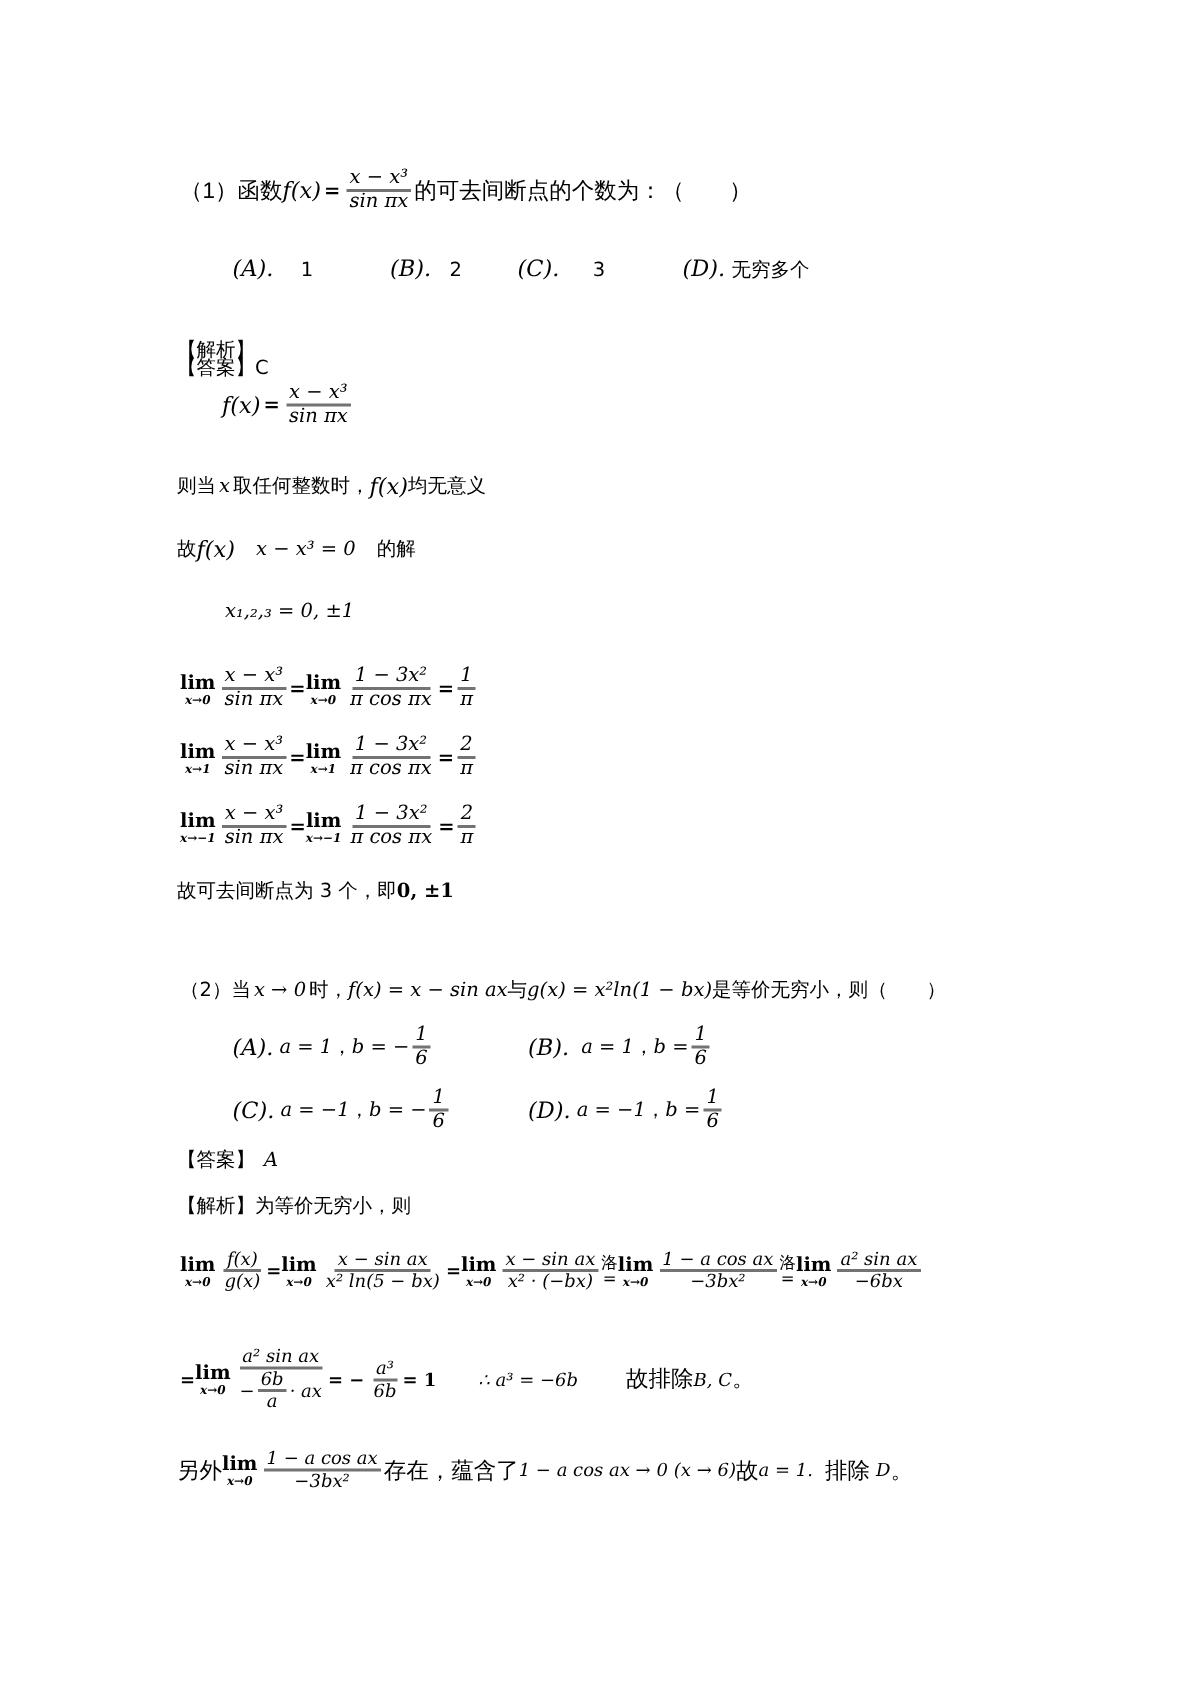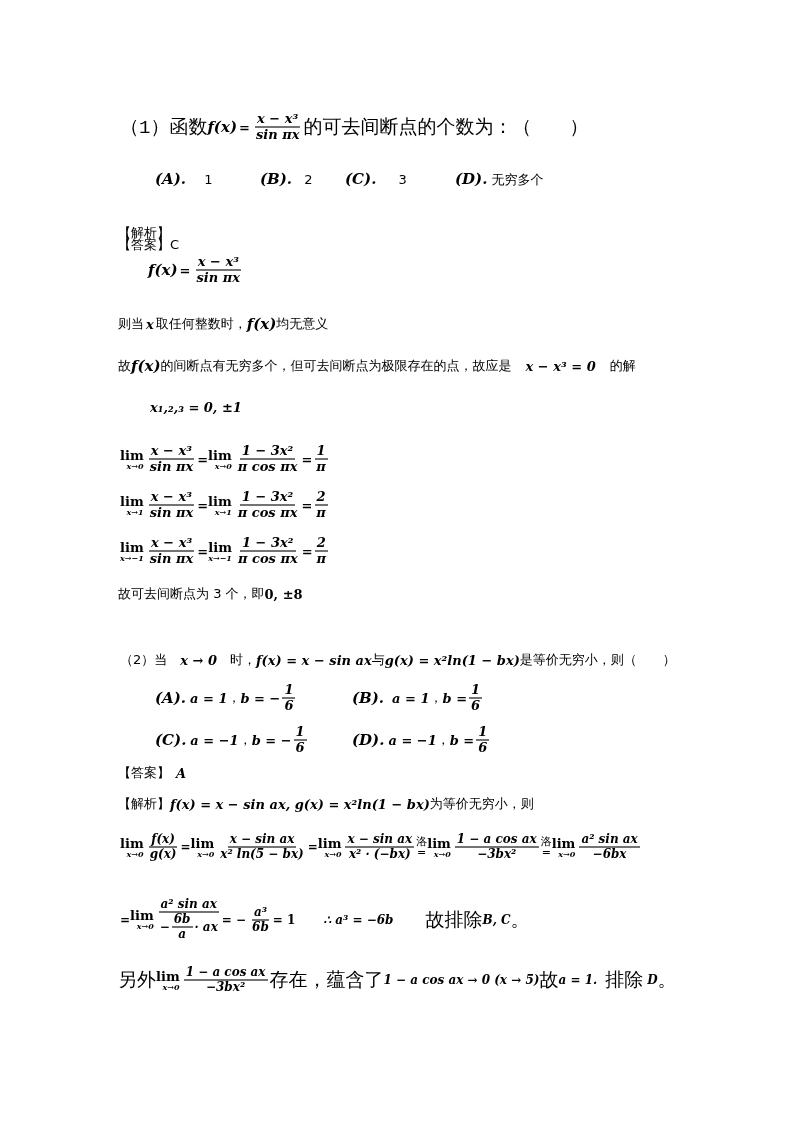--- a/index.html
+++ b/index.html
@@ -1,25 +1,25 @@
 <!DOCTYPE html>
 <html><head>
 <meta charset="utf-8">
 <style>
   html, body { margin:0; padding:0; background:#ffffff; }
   body { width:794px; height:1123px; position:relative; overflow:hidden;
          font-family:"DejaVu Sans", sans-serif; font-size:13px; color:#000; }
   .abs { position:absolute; white-space:nowrap; }
-  .m { font-family:"DejaVu Serif", serif; font-weight:bold; font-style:italic; }
+  .m { font-family:"DejaVu Serif", serif; font-weight:normal; font-style:italic; }
   .mr { font-family:"DejaVu Serif", serif; font-weight:bold; }
-  .cn { font-family:Liberation Mono, monospace; font-size:19px; }
+  .cn { font-family:Liberation Sans, sans-serif; font-size:15px; }
   .frac { display:inline-flex; flex-direction:column; align-items:center; vertical-align:middle; margin:0 2px; line-height:1.1; }
   .frac .num { padding:0 2px; border-bottom:2px solid #737373; }
   .frac .den { padding:0 2px; }
-  .lim { display:inline-flex; flex-direction:column; align-items:flex-end; vertical-align:middle; line-height:1; margin-right:2px; }
+  .lim { display:inline-flex; flex-direction:column; align-items:center; vertical-align:middle; line-height:1; margin-right:2px; }
   .lim .l { font-family:"DejaVu Serif", serif; font-weight:bold; font-size:13px; }
   .lim .sub { font-family:"DejaVu Serif", serif; font-weight:bold; font-style:italic; font-size:8px; }
   .row { display:flex; align-items:center; }
   .lopital { display:inline-flex; flex-direction:column; align-items:center; vertical-align:middle; line-height:1; font-size:11px; }
 </style>
 </head>
 <body>
 
 <div class="abs row" style="left:120px; top:112px;">
   <span class="cn">（1）函数</span>
@@ -69,21 +69,20 @@
   <span>则当</span>
   <span class="m" style="margin:0 2px;">x</span>
   <span>取任何整数时，</span>
   <span class="m" style="font-size:15px;">f(x)</span>
   <span>均无意义</span>
 </div>
 
 <div class="abs row" style="left:118px; top:357px;">
   <span>故</span>
   <span class="m" style="font-size:15px;">f(x)</span>
-  <span>的间断点有无穷多个，但可去间断点为极限存在的点，故应是</span>
   <span class="m" style="margin:0 14px;">x − x³ = 0</span>
   <span>的解</span>
 </div>
 
 <div class="abs m" style="left:150px; top:400px;">x₁,₂,₃ = 0, ±1</div>
 
 <div class="abs" style="left:120px; top:436px;">
   <div class="row" style="height:46px;">
     <span class="lim">
         <span class="l">lim</span>
@@ -153,26 +152,26 @@
     <span class="mr">=</span>
     <span class="frac m">
         <span class="num">2</span>
         <span class="den">π</span>
       </span>
   </div>
 </div>
 
 <div class="abs row" style="left:118px; top:585px;">
   <span>故可去间断点为 3 个，即</span>
-  <span class="mr">0, ±8</span>
+  <span class="mr">0, ±1</span>
 </div>
 
 <div class="abs row" style="left:120px; top:651px;">
   <span>（2）当</span>
-  <span class="m" style="margin:0 13px;">x → 0</span>
+  <span class="m" style="margin:0 2px;">x → 0</span>
   <span>时，</span>
   <span class="m">f(x) = x − sin ax</span>
   <span>与</span>
   <span class="m">g(x) = x²ln(1 − bx)</span>
   <span>是等价无穷小，则（　　）</span>
 </div>
 
 <div class="abs" style="left:155px; top:683px; width:400px; height:80px;">
   <div class="abs row" style="left:0; top:0;">
     <span class="m" style="font-size:15px;">(A).</span>
@@ -216,21 +215,20 @@
   </div>
 </div>
 
 <div class="abs row" style="left:118px; top:764px;">
   <span>【答案】</span>
   <span class="m" style="margin-left:6px;">A</span>
 </div>
 
 <div class="abs row" style="left:118px; top:795px;">
   <span>【解析】</span>
-  <span class="m">f(x) = x − sin ax, g(x) = x²ln(1 − bx)</span>
   <span>为等价无穷小，则</span>
 </div>
 
 <div class="abs row" style="left:120px; top:833px; font-size:12px;">
   <span class="lim">
       <span class="l">lim</span>
       <span class="sub">x→0</span>
     </span>
   <span class="frac m">
       <span class="num">f(x)</span>
@@ -314,19 +312,19 @@
   <span class="lim">
       <span class="l">lim</span>
       <span class="sub">x→0</span>
     </span>
   <span class="frac m">
       <span class="num">1 − a cos ax</span>
       <span class="den">−3bx²</span>
     </span>
   <span class="cn">存在，蕴含了</span>
   <span class="m">1 − a cos ax → 0</span>
-  <span class="m" style="margin-left:4px;">(x → 5)</span>
+  <span class="m" style="margin-left:4px;">(x → 6)</span>
   <span class="cn">故</span>
   <span class="m">a = 1.</span>
   <span class="cn" style="margin-left:8px;">排除</span>
   <span class="m" style="margin-left:4px;">D</span>
   <span class="cn">。</span>
 </div>
 
 </body></html>

